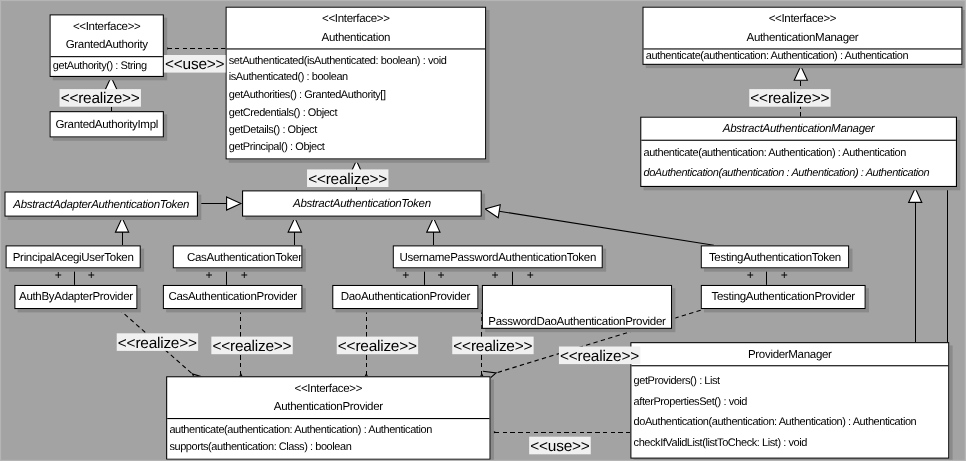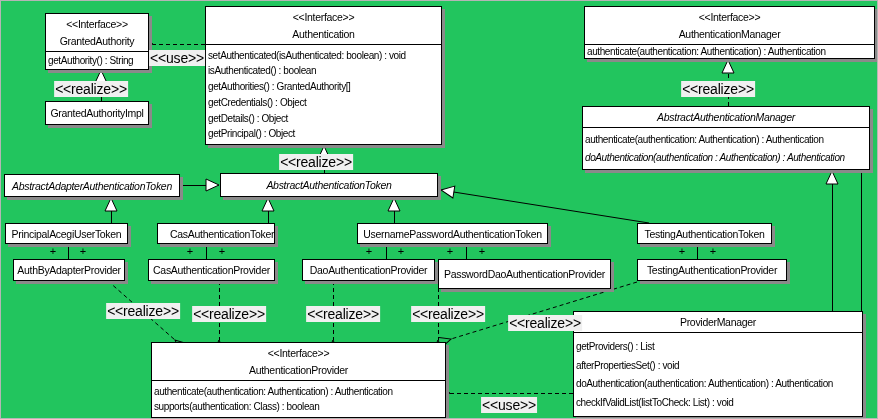--- a/index.html
+++ b/index.html
@@ -1,18 +1,18 @@
 <!DOCTYPE html>
 <html><head>
 <meta charset="utf-8">
 <style>
   html,body { margin:0; padding:0; background:#f0f0f0; }
   #canvas {
     position:relative; width:878px; height:419px; overflow:hidden;
-    background:#22c55e; font-family:"Liberation Sans", sans-serif;
+    background:#a3a3a3; font-family:"Liberation Sans", sans-serif;
     border:1px solid #b5b5b5; box-sizing:border-box;
   }
   #edges { position:absolute; left:0; top:0; width:878px; height:419px; }
   .uml-box {
     position:absolute; box-sizing:border-box; background:#ffffff;
     border:1px solid #000; box-shadow:3px 3px 0 #8a8a8a;
     display:flex; flex-direction:column;
     font-size:10.5px; letter-spacing:-0.3px; color:#000;
   }
   .head {
@@ -159,21 +159,21 @@
   </div>
 
   <div class="uml-box nameonly" style="left:147px;top:258px;width:127px;height:22px;">
     <div class="cname">CasAuthenticationProvider</div>
   </div>
 
   <div class="uml-box nameonly" style="left:301px;top:258px;width:133px;height:22px;align-items:center;">
     <div class="cname">DaoAuthenticationProvider</div>
   </div>
 
-  <div class="uml-box nameonly" style="left:437px;top:258px;width:173px;height:30px;">
+  <div class="uml-box nameonly" style="left:437px;top:258px;width:173px;height:40px;justify-content:flex-end;">
     <div class="cname">PasswordDaoAuthenticationProvider</div>
   </div>
 
   <div class="uml-box nameonly" style="left:636px;top:258px;width:150px;height:22px;">
     <div class="cname">TestingAuthenticationProvider</div>
   </div>
 
   <div class="uml-box" style="left:150px;top:341px;width:295px;height:76px;">
     <div class="head">
       <div>&lt;&lt;Interface&gt;&gt;</div>

